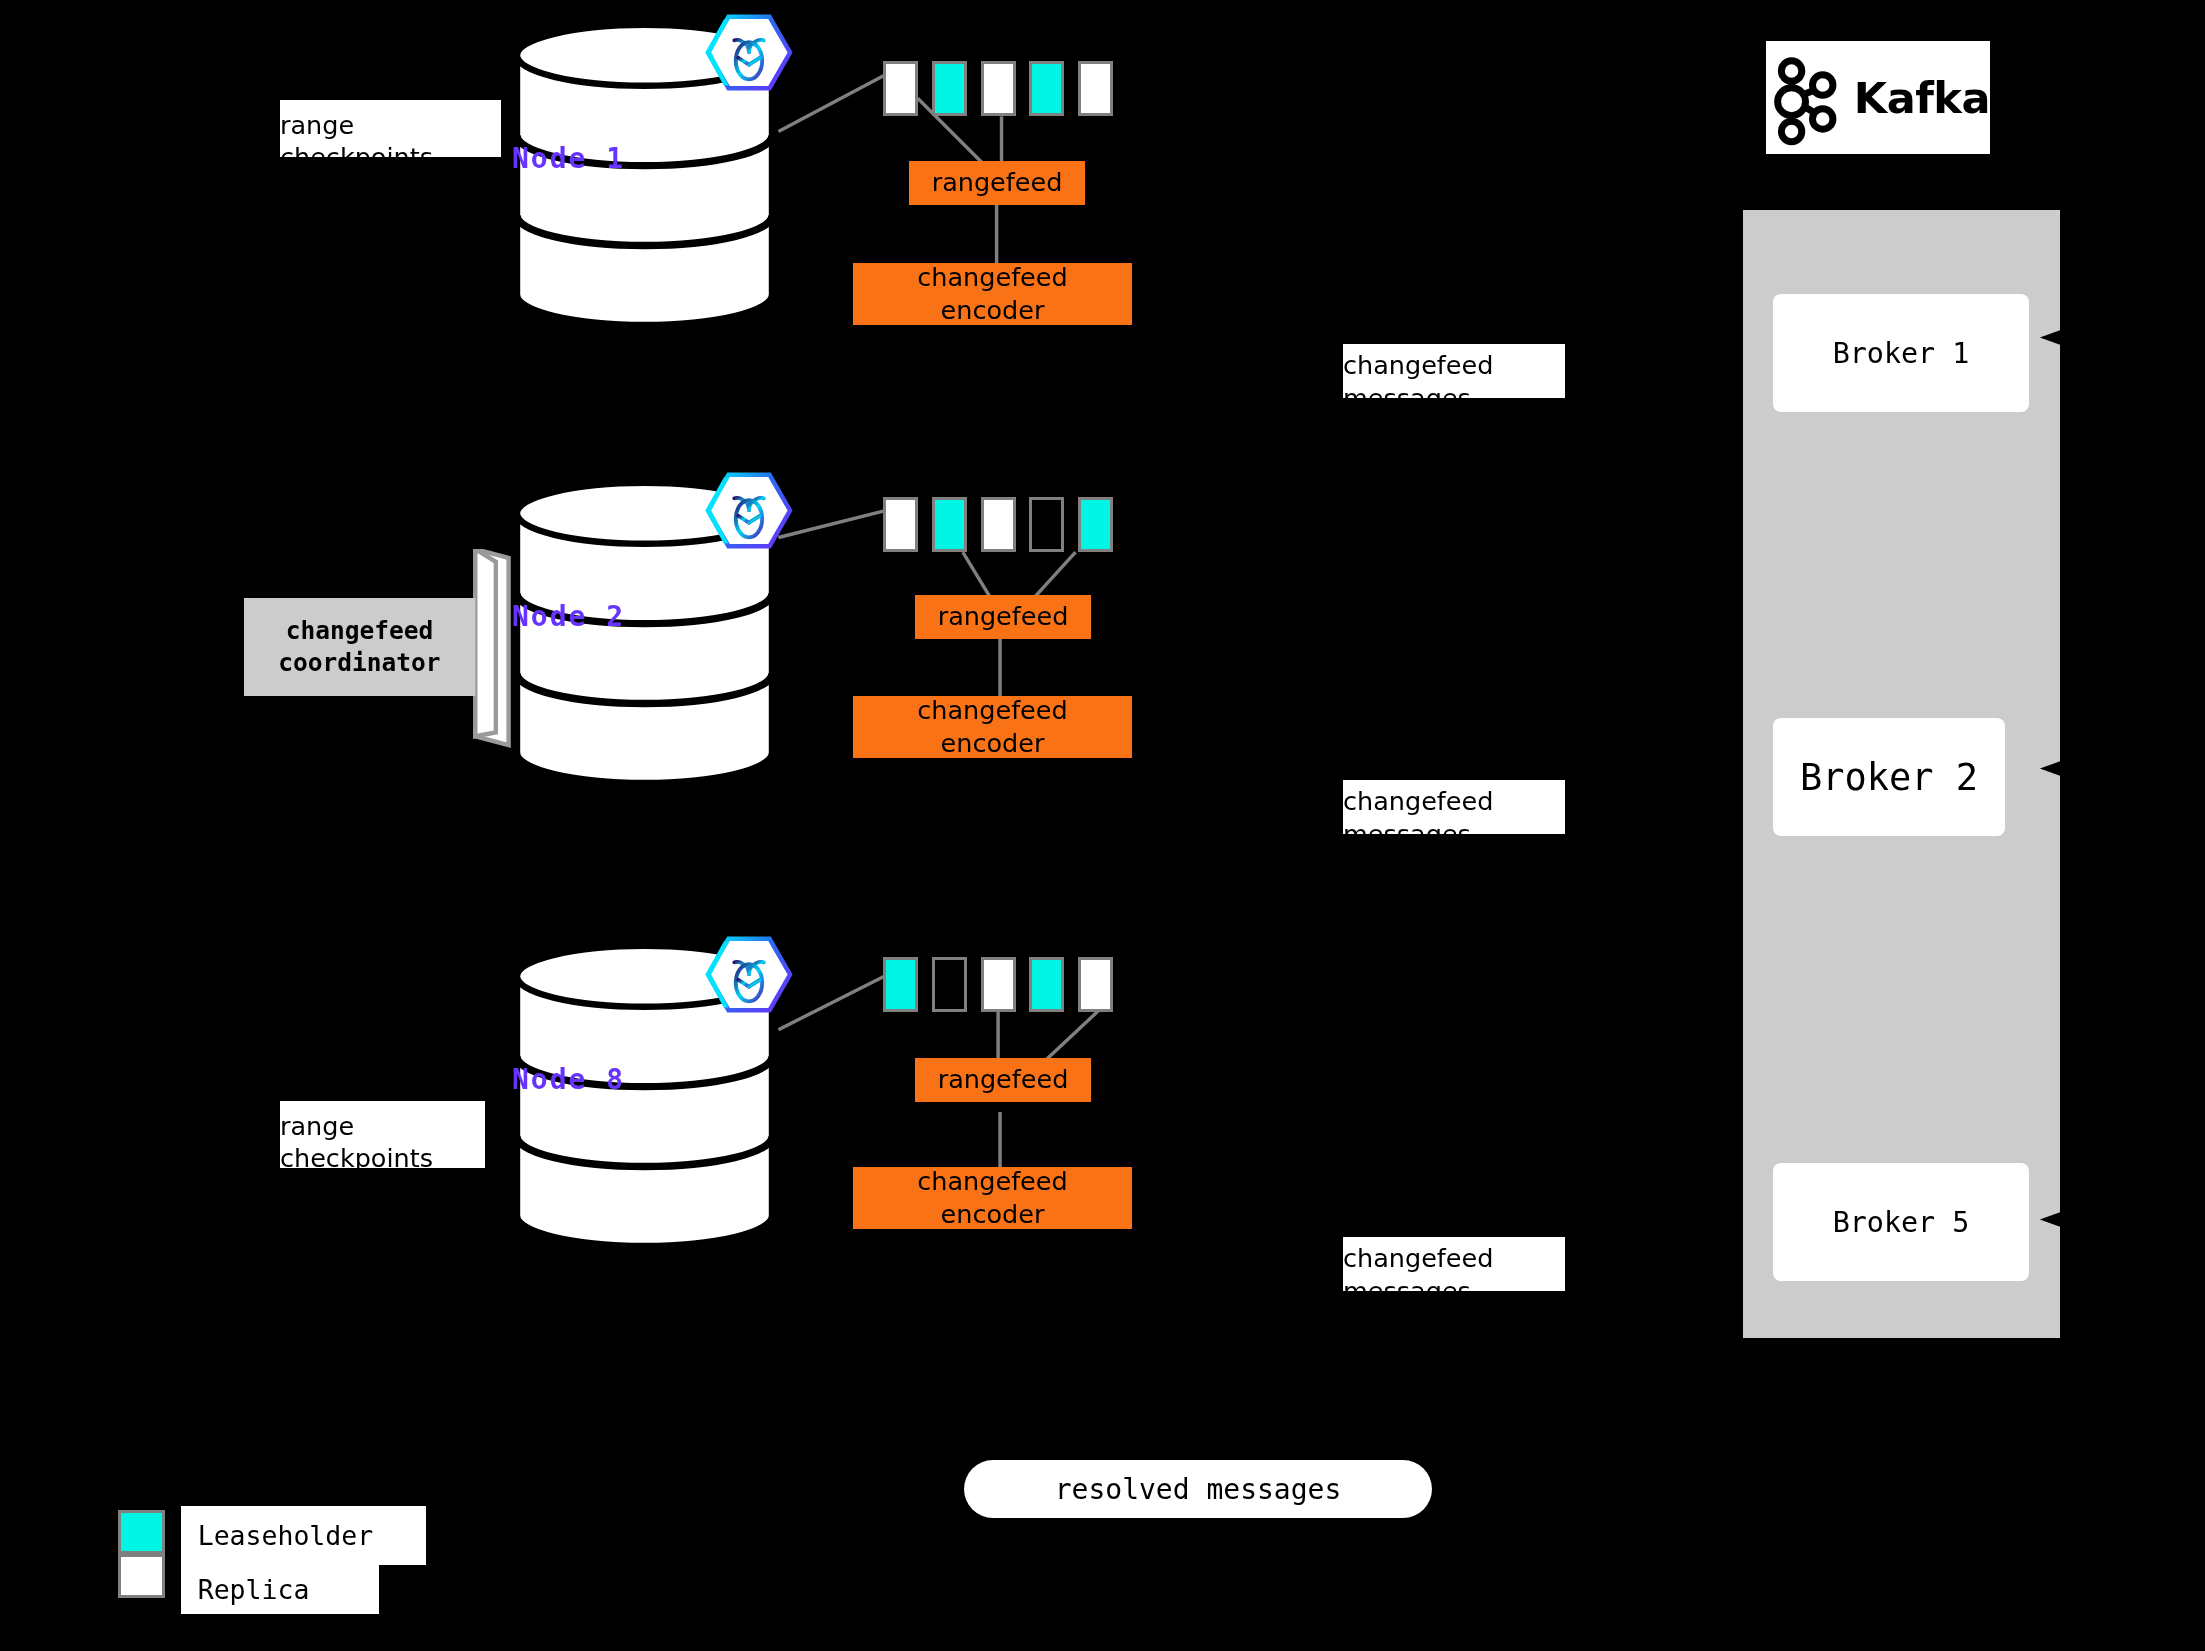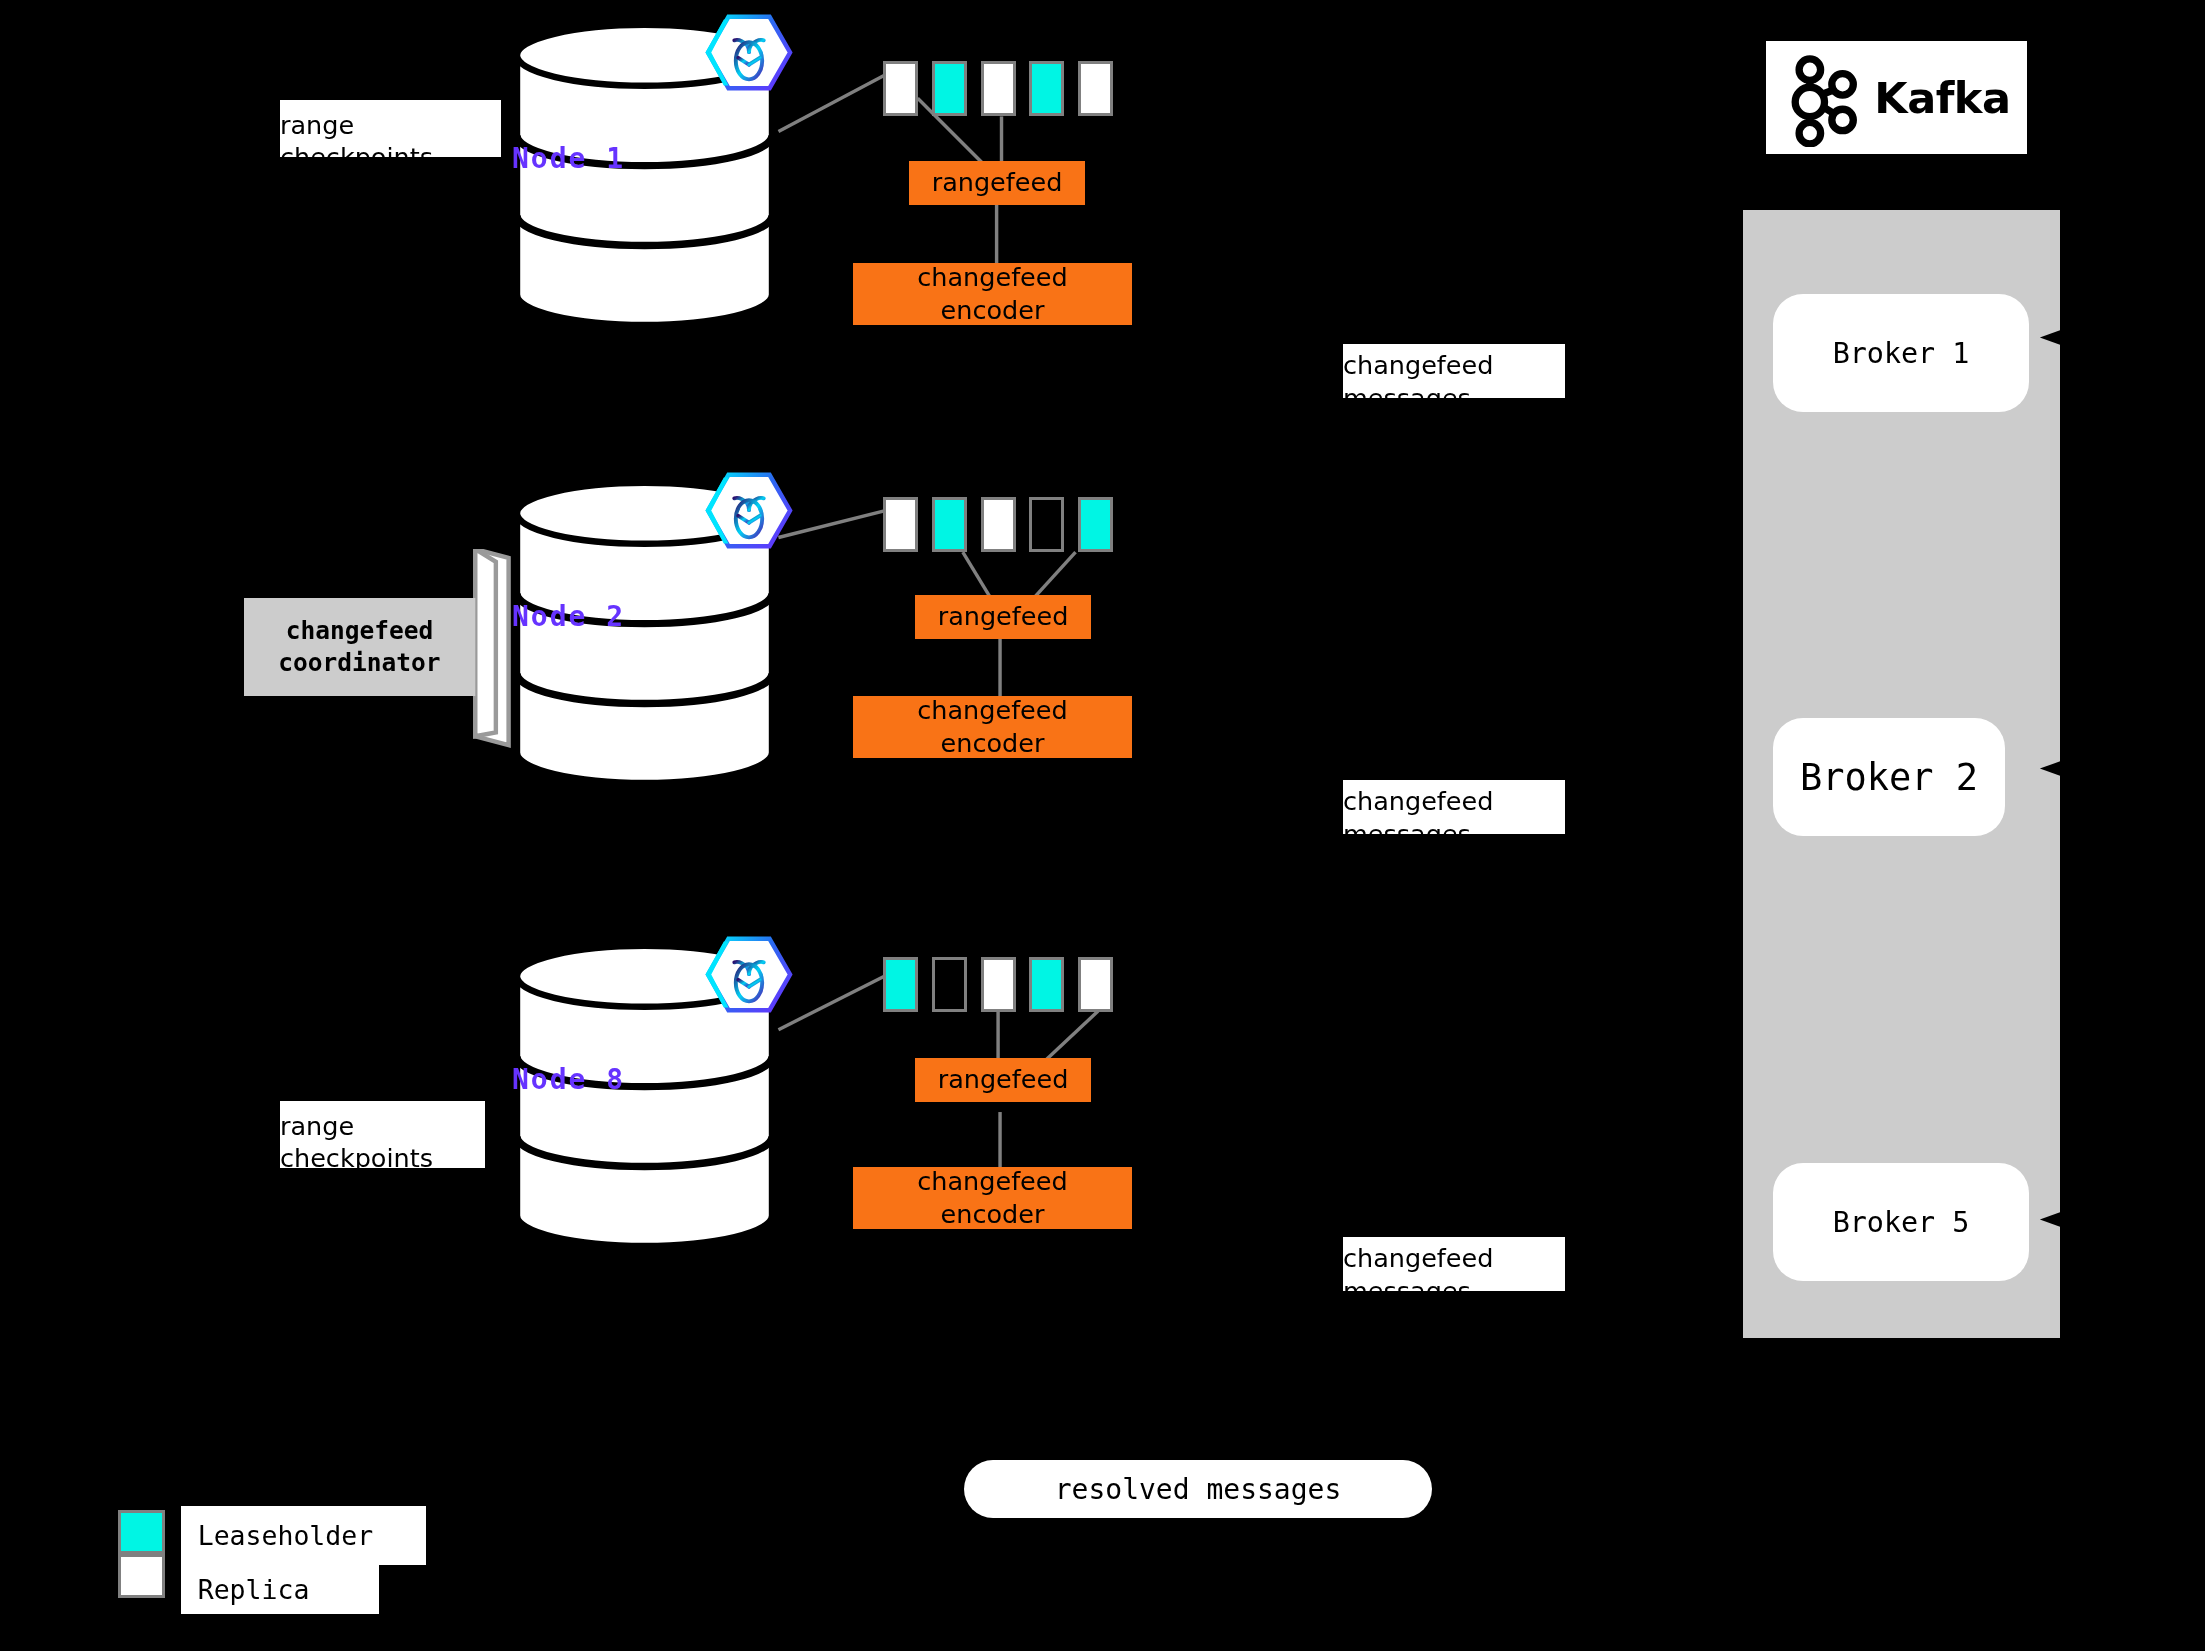--- a/index.html
+++ b/index.html
@@ -99,21 +99,21 @@
     color: #000000;
     letter-spacing: -0.5px;
   }
   .broker-panel {
     position: absolute;
     background: #cccccc;
   }
   .broker-box {
     position: absolute;
     background: #ffffff;
-    border-radius: 30px;
+    border-radius: 8px;
     display: flex;
     align-items: center;
     justify-content: center;
     font-family: "DejaVu Sans Mono", monospace;
     color: #000000;
     white-space: pre;
   }
 
   
   .pill {
@@ -320,21 +320,21 @@
   <div class="gray-box abs" style="left:853px; top:1167px; width:279px; height:62px; font-size:25.5px;">changefeed
 encoder</div>
 
   <div class="label-box abs" style="left:1343px; top:344px; width:222px; height:49px; padding-top:4.9px; font-size:25.5px;">changefeed
 messages</div>
   <div class="label-box abs" style="left:1343px; top:780px; width:222px; height:49px; padding-top:4.9px; font-size:25.5px;">changefeed
 messages</div>
   <div class="label-box abs" style="left:1343px; top:1237px; width:222px; height:49px; padding-top:4.9px; font-size:25.5px;">changefeed
 messages</div>
 
-  <div class="kafka-logo-box" style="left:1766px; top:41px; width:261px; height:113px;">
+  <div class="kafka-logo-box" style="left:1766px; top:41px; width:224px; height:113px;">
     <svg width="83" height="98" viewBox="0 0 170 200">
       <g stroke="#000000" stroke-width="15" fill="none">
         <line x1="55" y1="62" x2="55" y2="102"></line>
         <line x1="55" y1="102" x2="118" y2="78"></line>
         <line x1="55" y1="102" x2="118" y2="140"></line>
         <line x1="55" y1="102" x2="55" y2="152"></line>
       </g>
       <g fill="#ffffff" stroke="#000000" stroke-width="15">
         <circle cx="55" cy="42" r="22"></circle>
         <circle cx="55" cy="108" r="30"></circle>

